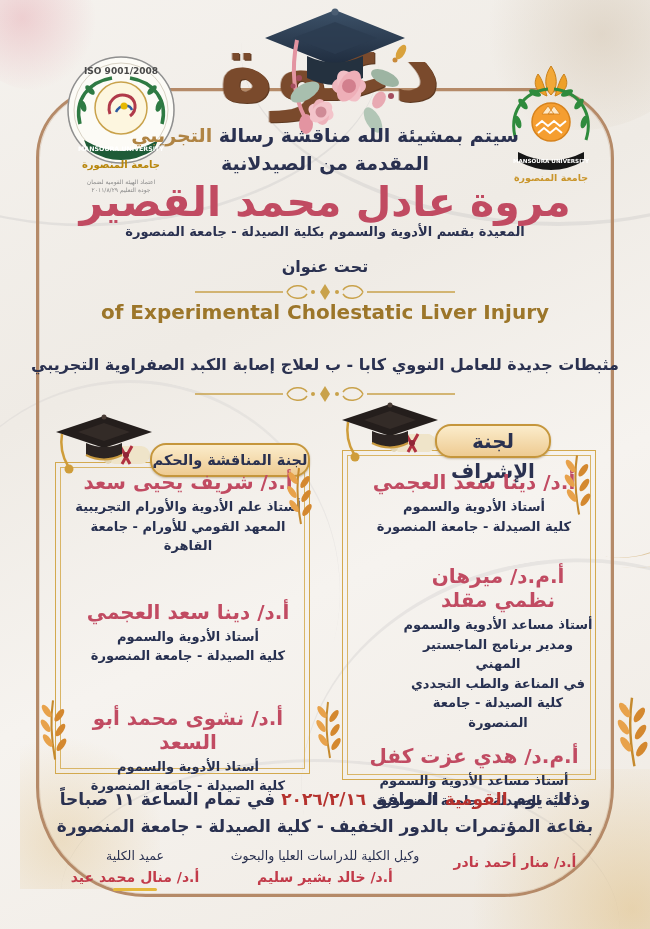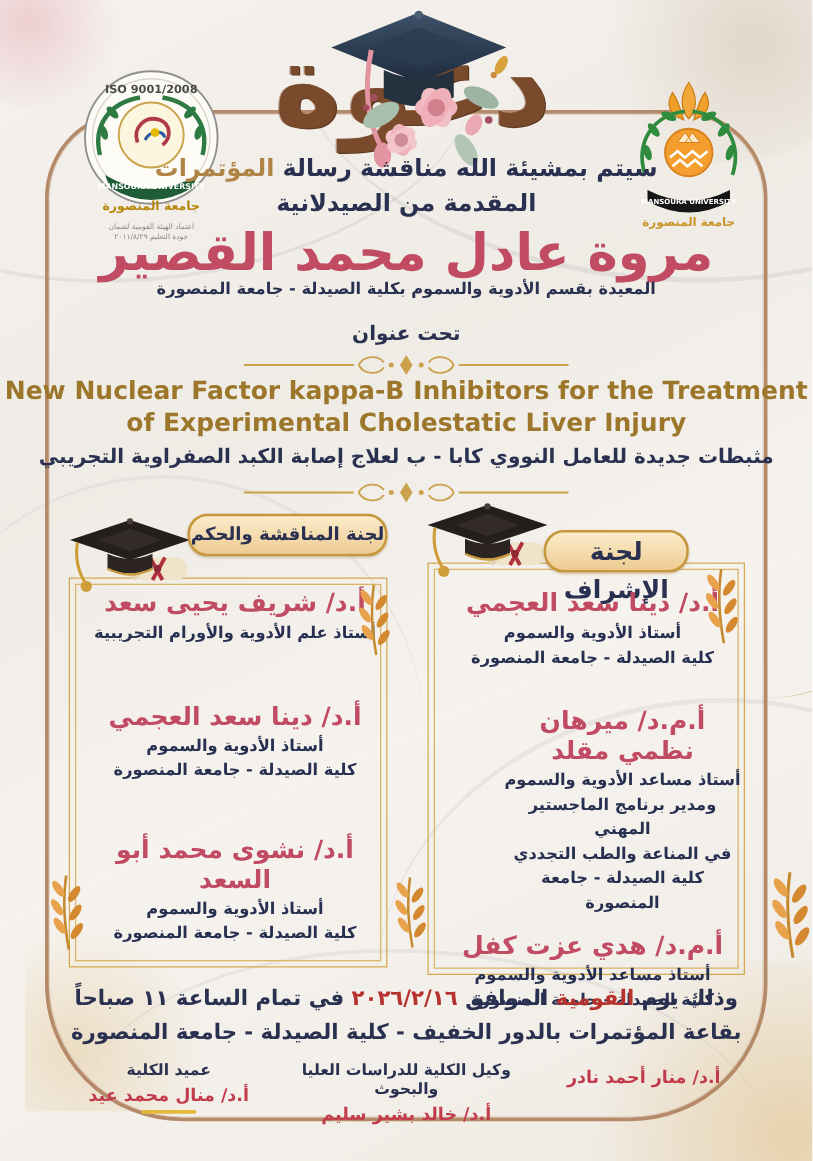--- a/index.html
+++ b/index.html
@@ -53,42 +53,42 @@
 
   
   .frame{position:absolute;border:1px solid #d3a94e;}
   .frame::before{content:"";position:absolute;inset:4px;border:1px solid #d9b566;}
   .fr-sup{left:342px;top:450px;width:252px;height:328px;}
   .fr-exa{left:55px;top:462px;width:253px;height:310px;}
   .pill{position:absolute;height:30px;border:2px solid #c5963c;border-radius:16px;
     background:linear-gradient(180deg,#fbeccb,#eecb92);color:#2a3150;font-weight:bold;
     text-align:center;direction:rtl;box-shadow:0 1px 2px rgba(120,80,20,.35);}
   .pill-sup{left:435px;top:424px;width:112px;font-size:20px;line-height:30px;}
-  .pill-exa{left:150px;top:411px;width:156px;font-size:14.5px;line-height:30px;}
+  .pill-exa{left:150px;top:443px;width:156px;font-size:14.5px;line-height:30px;}
   .capicon{position:absolute;}
   .cap-sup{left:334px;top:398px;} .cap-exa{left:48px;top:410px;}
 
   .members{position:absolute;width:252px;text-align:center;direction:rtl;}
   .mem-sup{left:342px;top:470px;} .mem-exa{left:56px;top:470px;}
   .member{margin:0 0 0 12px;}
   .m-name{font-size:20px;font-weight:bold;color:#c14b62;line-height:1.2;margin-bottom:3px;}
   .m-line{font-size:13px;font-weight:bold;color:#273050;line-height:1.5;}
   .mem-sup .member:nth-child(1){margin-bottom:28px;}
   .mem-sup .member:nth-child(2){margin-bottom:12px;padding-left:48px;}
   .mem-exa .member:nth-child(1){margin-bottom:44px;}
   .mem-exa .member:nth-child(2){margin-bottom:40px;}
 
   .wheat{position:absolute;}
 
   .event1{top:789px;font-size:17px;font-weight:bold;}
   .event2{top:816px;font-size:17px;font-weight:bold;}
 
   .sigs{position:absolute;left:40px;top:848px;width:570px;display:flex;flex-direction:row;direction:rtl;}
   .sig{flex:1;text-align:center;}
-  .sig-title{font-size:12.5px;font-weight:bold;color:#2a3150;direction:rtl;}
+  .sig-title{font-size:12.5px;font-weight:normal;color:#2a3150;direction:rtl;}
   .sig-name{font-size:14px;font-weight:bold;color:#c23b4a;margin-top:6px;direction:rtl;}
   .scribble{width:44px;height:3px;background:#e5b83c;border-radius:2px;margin:3px auto 0;}
 
   .footer-callig{position:absolute;left:0;top:884px;width:650px;text-align:center;direction:rtl;
     font-size:26px;font-weight:bold;color:#9c7326;
     text-shadow:1px 1px 0 #e9d18f, 0 0 1px #4f3512, -1px -1px 0 #6b4a1a;}
 </style>
 </head>
 <body>
 
@@ -190,41 +190,40 @@
 
       <ellipse cx="134" cy="100" rx="6" ry="9" fill="#e8a9b2" transform="rotate(30 134 100)"></ellipse>
       <circle cx="54" cy="78" r="3" fill="#a34d5e"></circle>
         <circle cx="48" cy="86" r="2.5" fill="#a34d5e"></circle>
       <circle cx="146" cy="96" r="3" fill="#a34d5e"></circle>
         <circle cx="150" cy="60" r="2.5" fill="#c98a3a"></circle>
       <ellipse cx="156" cy="52" rx="4" ry="8" fill="#d9a23c" transform="rotate(30 156 52)"></ellipse>
     </svg>
   </div>
 
-  <div class="line intro1"><span class="c-navy">سيتم بمشيئة الله مناقشة رسالة </span><span class="c-gold">المؤتمرات</span></div>
+  <div class="line intro1"><span class="c-navy">سيتم بمشيئة الله مناقشة رسالة </span><span class="c-gold">التجريبي</span></div>
   <div class="line intro2 c-navy">المقدمة من الصيدلانية</div>
 
   <div class="line cand-name c-rose">مروة عادل محمد القصير</div>
   <div class="line cand-pos c-navy">المعيدة بقسم الأدوية والسموم بكلية الصيدلة - جامعة المنصورة</div>
   <div class="line under c-navy">تحت عنوان</div>
 
   <div class="divider d1">
     <svg width="260" height="22" viewBox="0 0 260 22">
       <line x1="0" y1="11" x2="88" y2="11" stroke="#c9a24b" stroke-width="1.5"></line>
       <line x1="172" y1="11" x2="260" y2="11" stroke="#c9a24b" stroke-width="1.5"></line>
       <path d="M92,11 C96,3 108,3 112,9 M92,11 C96,19 108,19 112,13" fill="none" stroke="#c9a24b" stroke-width="1.5"></path>
       <path d="M168,11 C164,3 152,3 148,9 M168,11 C164,19 152,19 148,13" fill="none" stroke="#c9a24b" stroke-width="1.5"></path>
       <path d="M130,3 L135,11 L130,19 L125,11 Z" fill="#c9a24b"></path>
       <circle cx="118" cy="11" r="2" fill="#c9a24b"></circle>
         <circle cx="142" cy="11" r="2" fill="#c9a24b"></circle>
     </svg>
   </div>
 
   <div class="t-en c-brown" style="position:absolute;">
-    <div>New Nuclear Factor kappa-B Inhibitors for the Treatment</div>
     <div>of Experimental Cholestatic Liver Injury</div>
   </div>
   <div class="line t-ar c-navy">مثبطات جديدة للعامل النووي كابا - ب لعلاج إصابة الكبد الصفراوية التجريبي</div>
 
   <div class="divider d2">
     <svg width="260" height="22" viewBox="0 0 260 22">
       <line x1="0" y1="11" x2="88" y2="11" stroke="#c9a24b" stroke-width="1.5"></line>
       <line x1="172" y1="11" x2="260" y2="11" stroke="#c9a24b" stroke-width="1.5"></line>
       <path d="M92,11 C96,3 108,3 112,9 M92,11 C96,19 108,19 112,13" fill="none" stroke="#c9a24b" stroke-width="1.5"></path>
       <path d="M168,11 C164,3 152,3 148,9 M168,11 C164,19 152,19 148,13" fill="none" stroke="#c9a24b" stroke-width="1.5"></path>
@@ -286,20 +285,21 @@
       <div class="m-name">أ.م.د/ هدي عزت كفل</div>
       <div class="m-line">أستاذ مساعد الأدوية والسموم</div>
       <div class="m-line">كلية الصيدلة - جامعة المنصورة</div>
     </div>
   </div>
 
   <div class="members mem-exa">
     <div class="member">
       <div class="m-name">أ.د/ شريف يحيى سعد</div>
       <div class="m-line">أستاذ علم الأدوية والأورام التجريبية</div>
+      <div class="m-line">المعهد القومي للأورام - جامعة القاهرة</div>
     </div>
     <div class="member">
       <div class="m-name">أ.د/ دينا سعد العجمي</div>
       <div class="m-line">أستاذ الأدوية والسموم</div>
       <div class="m-line">كلية الصيدلة - جامعة المنصورة</div>
     </div>
     <div class="member">
       <div class="m-name">أ.د/ نشوى محمد أبو السعد</div>
       <div class="m-line">أستاذ الأدوية والسموم</div>
       <div class="m-line">كلية الصيدلة - جامعة المنصورة</div>

